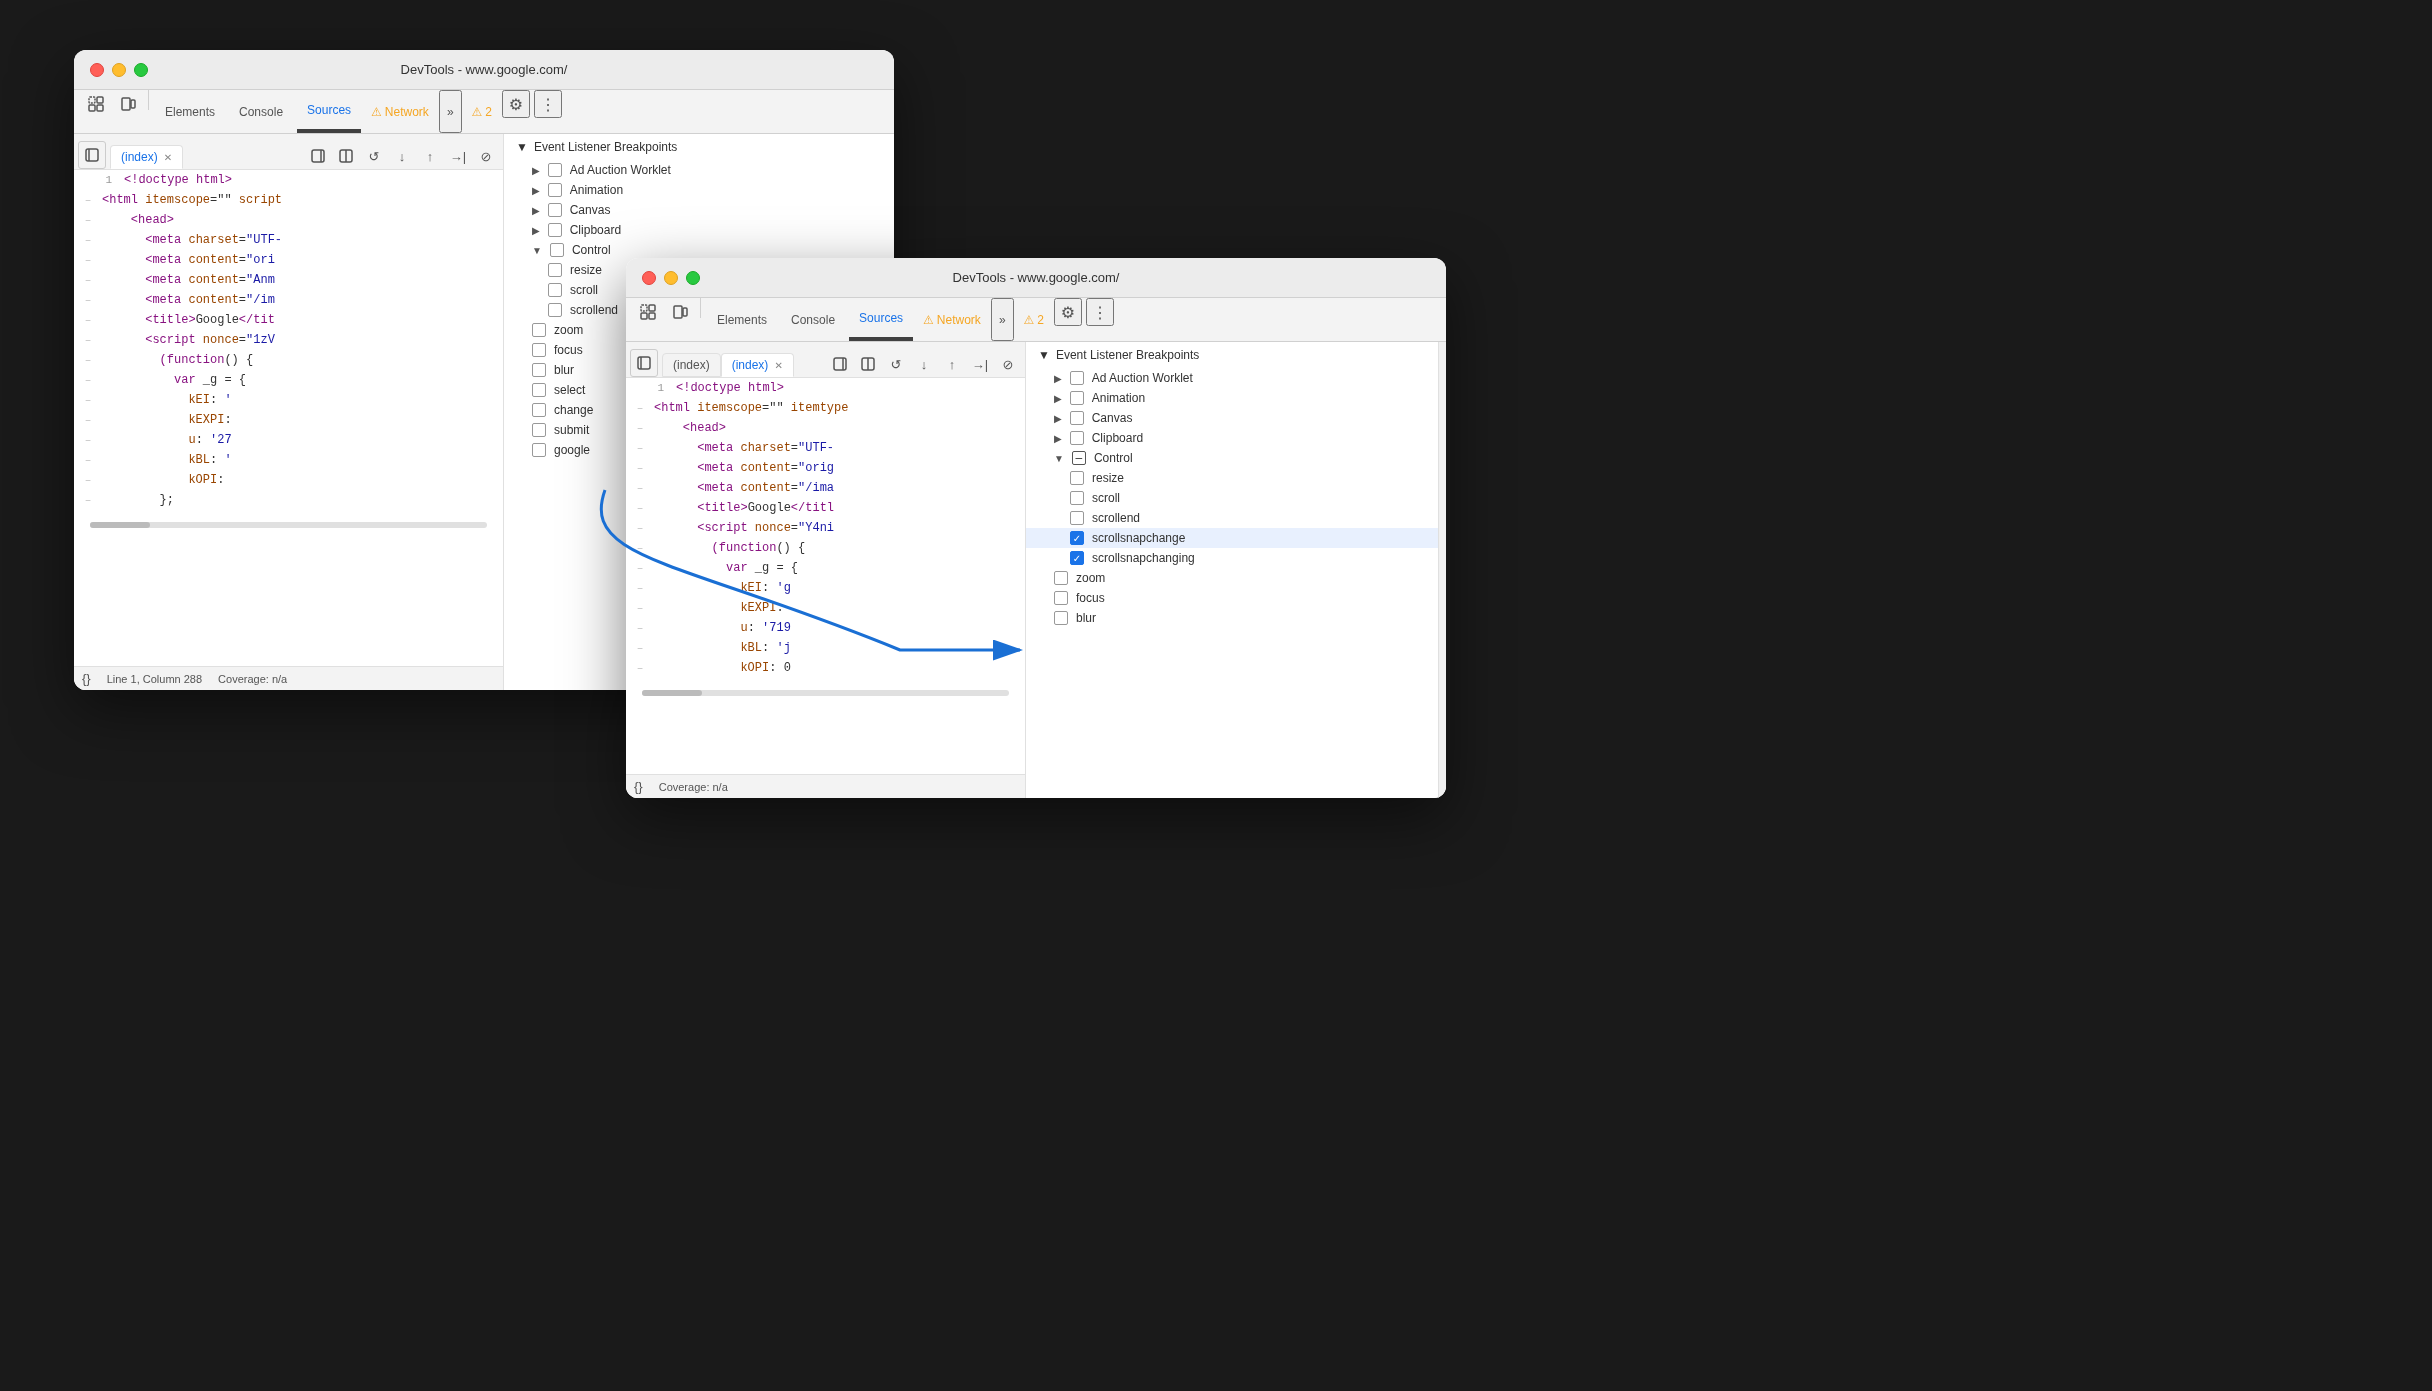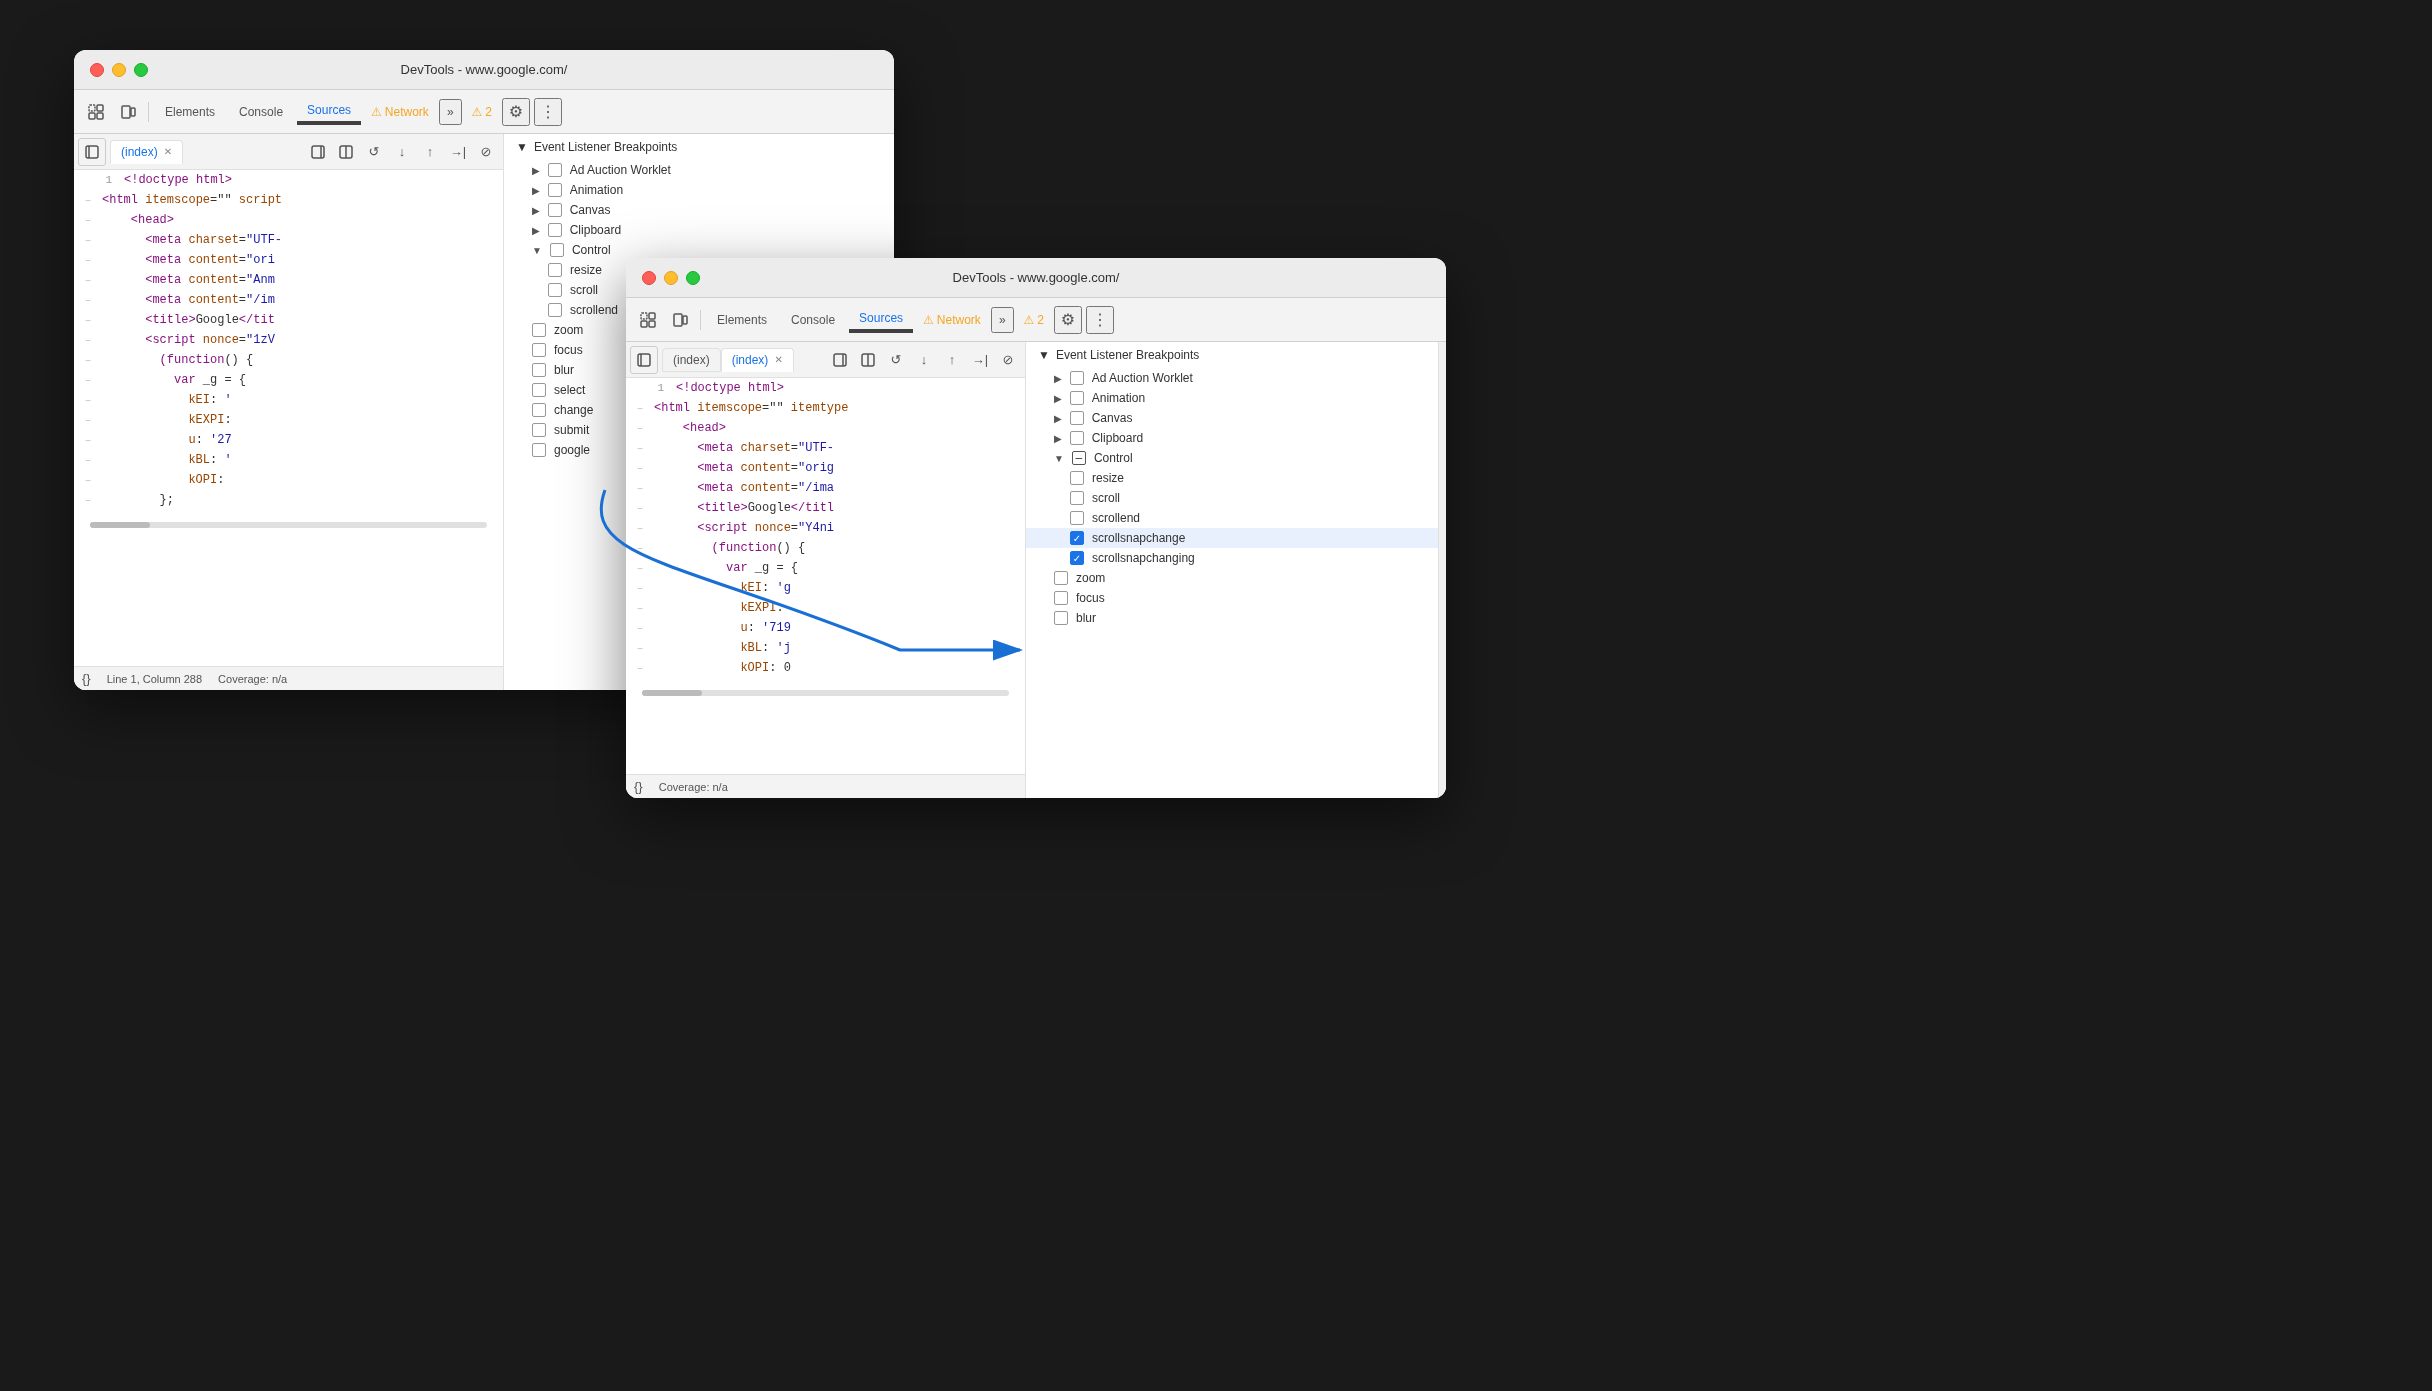--- a/index.html
+++ b/index.html
@@ -54,21 +54,20 @@
       font-size: 13px;
       color: #333;
       font-weight: 500;
     }
 
     
     .toolbar {
       background: #f3f3f3;
       border-bottom: 1px solid #d0d0d0;
       display: flex;
-      align-items: center;
       padding: 0 8px;
       height: 44px;
       flex-shrink: 0;
       gap: 4px;
     }
     .toolbar-btn {
       width: 28px;
       height: 28px;
       display: flex;
       align-items: center;
@@ -138,21 +137,21 @@
     .code-panel {
       width: 430px;
       border-right: 1px solid #e0e0e0;
       display: flex;
       flex-direction: column;
       background: #fff;
       flex-shrink: 0;
     }
     .code-tab-bar {
       display: flex;
-      align-items: center;
+      align-items: flex-end;
       background: #f3f3f3;
       border-bottom: 1px solid #e0e0e0;
       height: 36px;
       padding: 0 4px;
     }
     .sidebar-toggle {
       width: 28px;
       height: 28px;
       display: flex;
       align-items: center;

